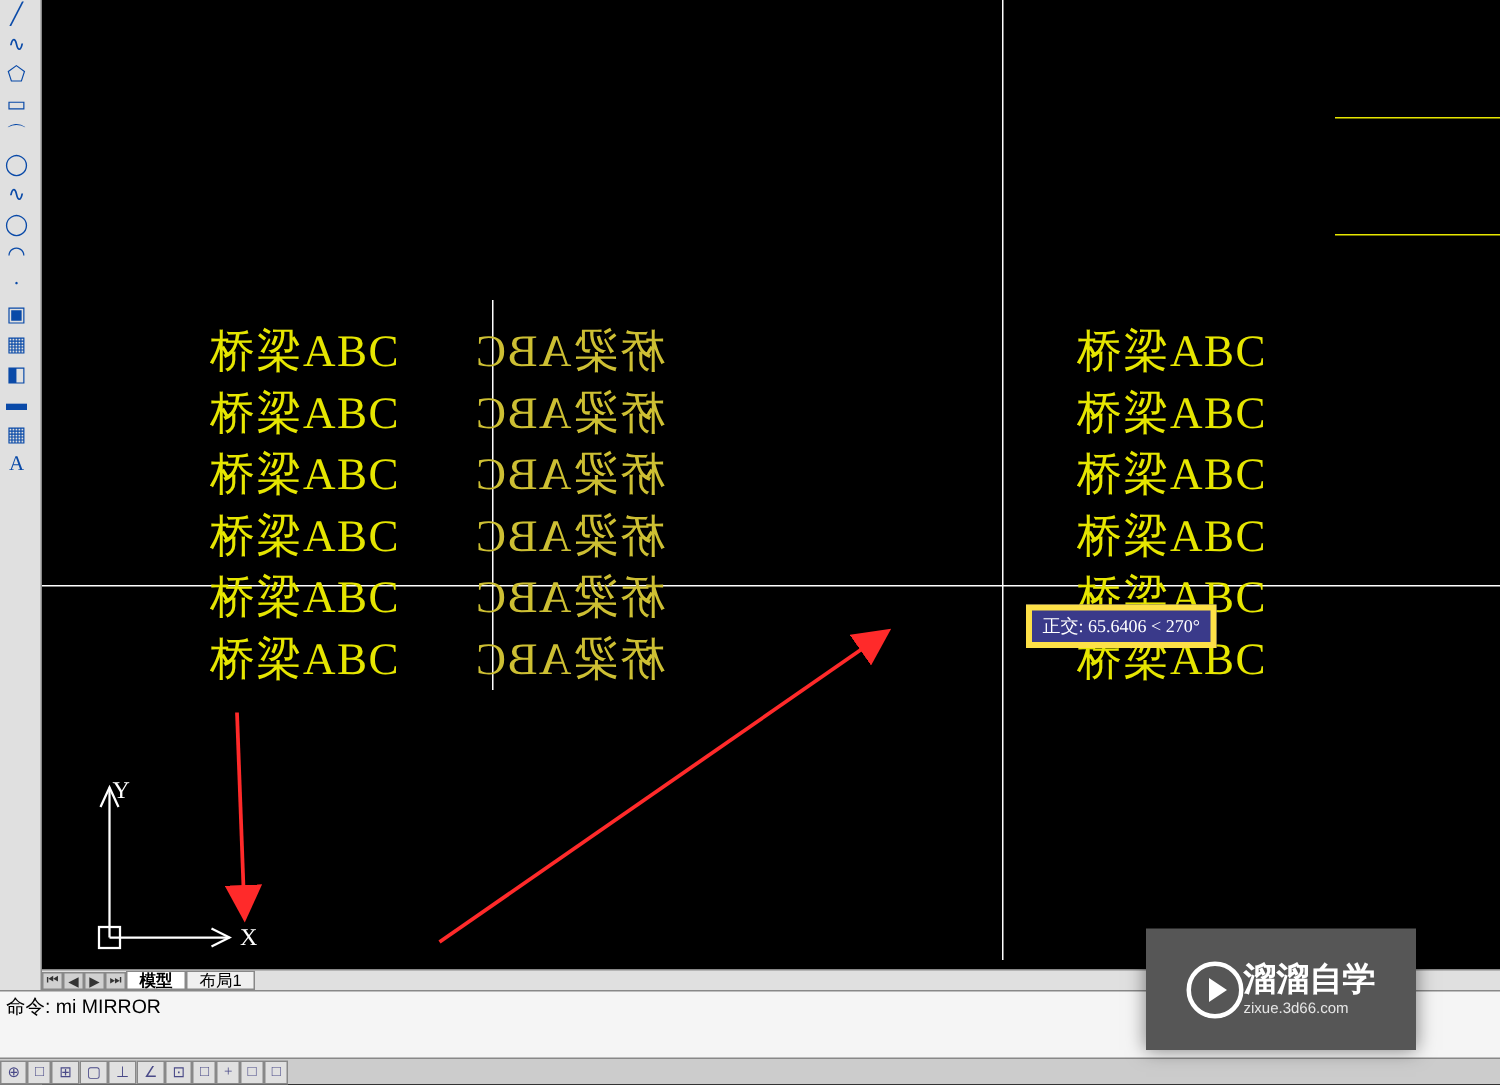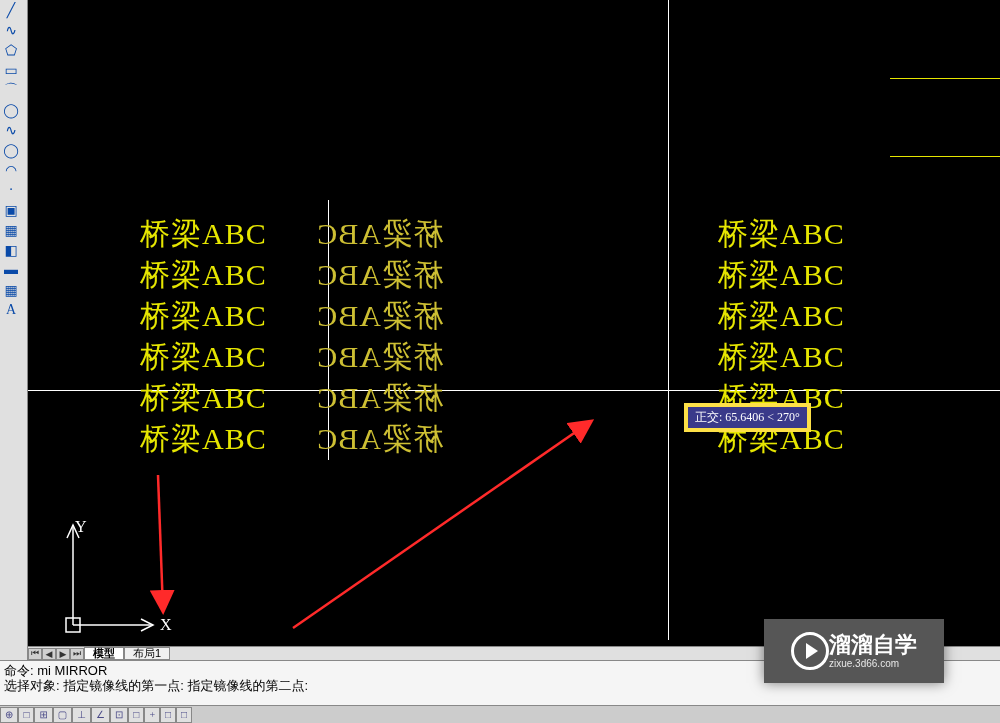--- a/index.html
+++ b/index.html
@@ -150,21 +150,21 @@
   height: 16px;
   padding: 0 4px;
   border: 1px solid #888;
   background: #e0e0e0;
   display: flex; align-items: center; justify-content: center;
   color: #4a4a88;
 }
 .watermark {
   position: absolute;
   right: 56px; top: 619px;
-  width: 180px; height: 64px;
+  width: 180px; height: 81px;
   background: #565656;
   box-shadow: 0 0 12px rgba(0,0,0,.5);
   display: flex; align-items: center; justify-content: center;
   gap: 0;
   color: #fff;
   font-family: "Microsoft YaHei", sans-serif;
   z-index: 20;
 }
 .watermark .play {
   width: 38px; height: 38px;
@@ -265,21 +265,20 @@
   <div class="nav-btn">⏮</div>
   <div class="nav-btn">◀</div>
   <div class="nav-btn">▶</div>
   <div class="nav-btn">⏭</div>
   <div class="tab active">模型</div>
   <div class="tab">布局1</div>
 </div>
 
 <div class="command-area">
   <div>命令: mi MIRROR</div>
-  <div>选择对象:  指定镜像线的第一点: 指定镜像线的第二点:</div>
 </div>
 
 <div class="statusbar" id="status-slot">
     <div class="status-btn">⊕</div>
     <div class="status-btn">□</div>
     <div class="status-btn">⊞</div>
     <div class="status-btn">▢</div>
     <div class="status-btn">⊥</div>
     <div class="status-btn">∠</div>
     <div class="status-btn">⊡</div>

